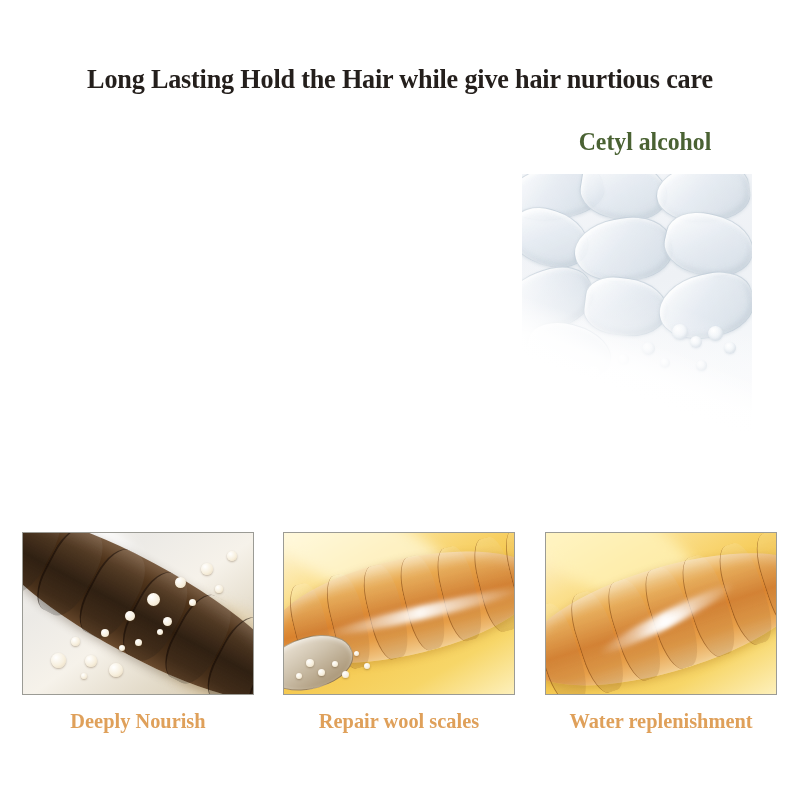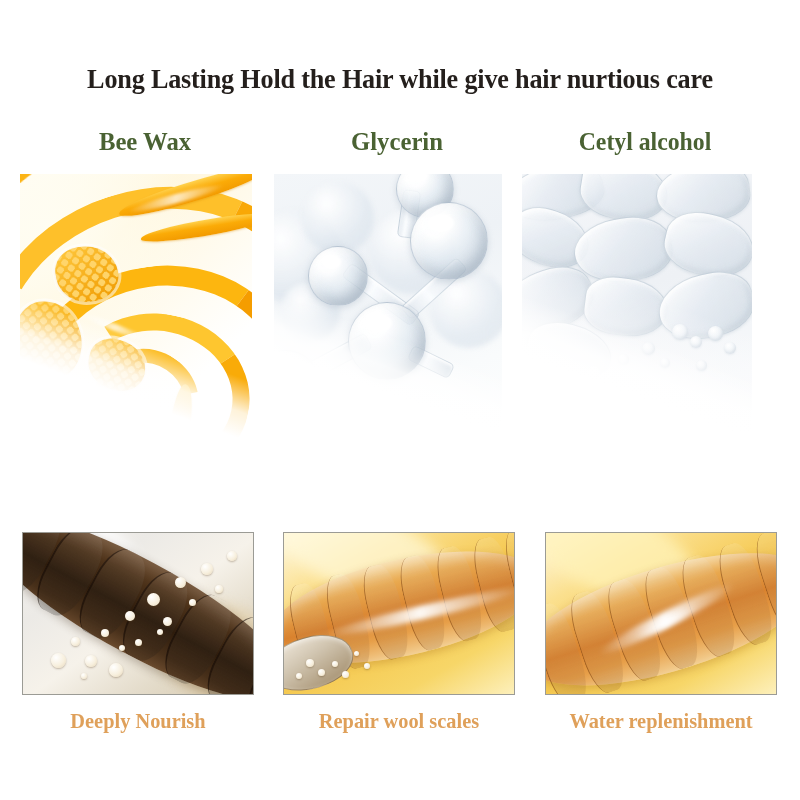--- a/index.html
+++ b/index.html
@@ -372,69 +372,21 @@
 </style>
 </head>
 <body>
 
 <div class="page">
 
   <div class="headline">Long Lasting Hold the Hair while give hair nurtious care</div>
 
   <div class="ingredient-row">
 
-    <div class="ingredient i0">
-      <div class="ingredient-label">Bee Wax</div>
-      <div class="ingredient-art">
-        <div class="honey">
-          <div class="swirl sw1"></div>
-          <div class="swirl sw2"></div>
-          <div class="swirl sw3"></div>
-          <div class="swirl sw4"></div>
-          <div class="swirl sw5"></div>
-          <div class="ribbon rb1"></div>
-          <div class="ribbon rb2"></div>
-          <div class="ribbon rb3"></div>
-          <div class="ribbon rb4"></div>
-          <div class="comb cb1"></div>
-          <div class="comb cb2"></div>
-          <div class="comb cb3"></div>
-          <div class="comb cb4"></div>
-          <div class="gloss gl1"></div>
-          <div class="gloss gl2"></div>
-        </div>
-        <div class="diag-fade"></div>
-      </div>
-    </div>
-
-    <div class="ingredient i1">
-      <div class="ingredient-label">Glycerin</div>
-      <div class="ingredient-art">
-        <div class="molecule">
-          <div class="mol-bg-blob" style="left:-26px; top:36px; width:96px; height:96px;"></div>
-          <div class="mol-bg-blob" style="left:28px; top:8px; width:72px; height:72px;"></div>
-          <div class="mol-bg-blob" style="left:96px; top:34px; width:86px; height:86px;"></div>
-          <div class="mol-bg-blob" style="left:156px; top:96px; width:78px; height:78px;"></div>
-          <div class="mol-bg-blob" style="left:6px; top:108px; width:60px; height:60px;"></div>
-
-          <div class="bond" style="left:64px; top:112px; width:84px; height:15px; transform:rotate(36deg);"></div>
-          <div class="bond" style="left:122px; top:106px; width:74px; height:15px; transform:rotate(-42deg);"></div>
-          <div class="bond" style="left:12px; top:178px; width:86px; height:16px; transform:rotate(-28deg);"></div>
-          <div class="bond" style="left:134px; top:180px; width:44px; height:14px; transform:rotate(26deg);"></div>
-          <div class="bond" style="left:126px; top:16px; width:16px; height:46px; transform:rotate(8deg);"></div>
-
-          <div class="atom" style="left:122px; top:-14px; width:56px; height:56px;"></div>
-          <div class="atom" style="left:136px; top:28px; width:76px; height:76px;"></div>
-          <div class="atom" style="left:34px; top:72px; width:58px; height:58px;"></div>
-          <div class="atom" style="left:74px; top:128px; width:76px; height:76px;"></div>
-          <div class="atom" style="left:-22px; top:176px; width:66px; height:66px;"></div>
-        </div>
-        <div class="diag-fade"></div>
-      </div>
-    </div>
+
 
     <div class="ingredient i2">
       <div class="ingredient-label">Cetyl alcohol</div>
       <div class="ingredient-art">
         <div class="crystal">
           <div class="flake" style="left:-16px; top:-8px; width:96px; height:52px; border-radius:48% 52% 40% 60%; transform:rotate(-14deg);"></div>
           <div class="flake" style="left:58px; top:-14px; width:86px; height:58px; border-radius:40% 60% 52% 48%; transform:rotate(9deg);"></div>
           <div class="flake" style="left:134px; top:-10px; width:92px; height:56px; border-radius:54% 46% 44% 56%; transform:rotate(-6deg);"></div>
           <div class="flake" style="left:-12px; top:36px; width:78px; height:54px; border-radius:44% 56% 50% 50%; transform:rotate(18deg);"></div>
           <div class="flake" style="left:52px; top:44px; width:96px; height:62px; border-radius:50% 50% 42% 58%; transform:rotate(-10deg);"></div>

